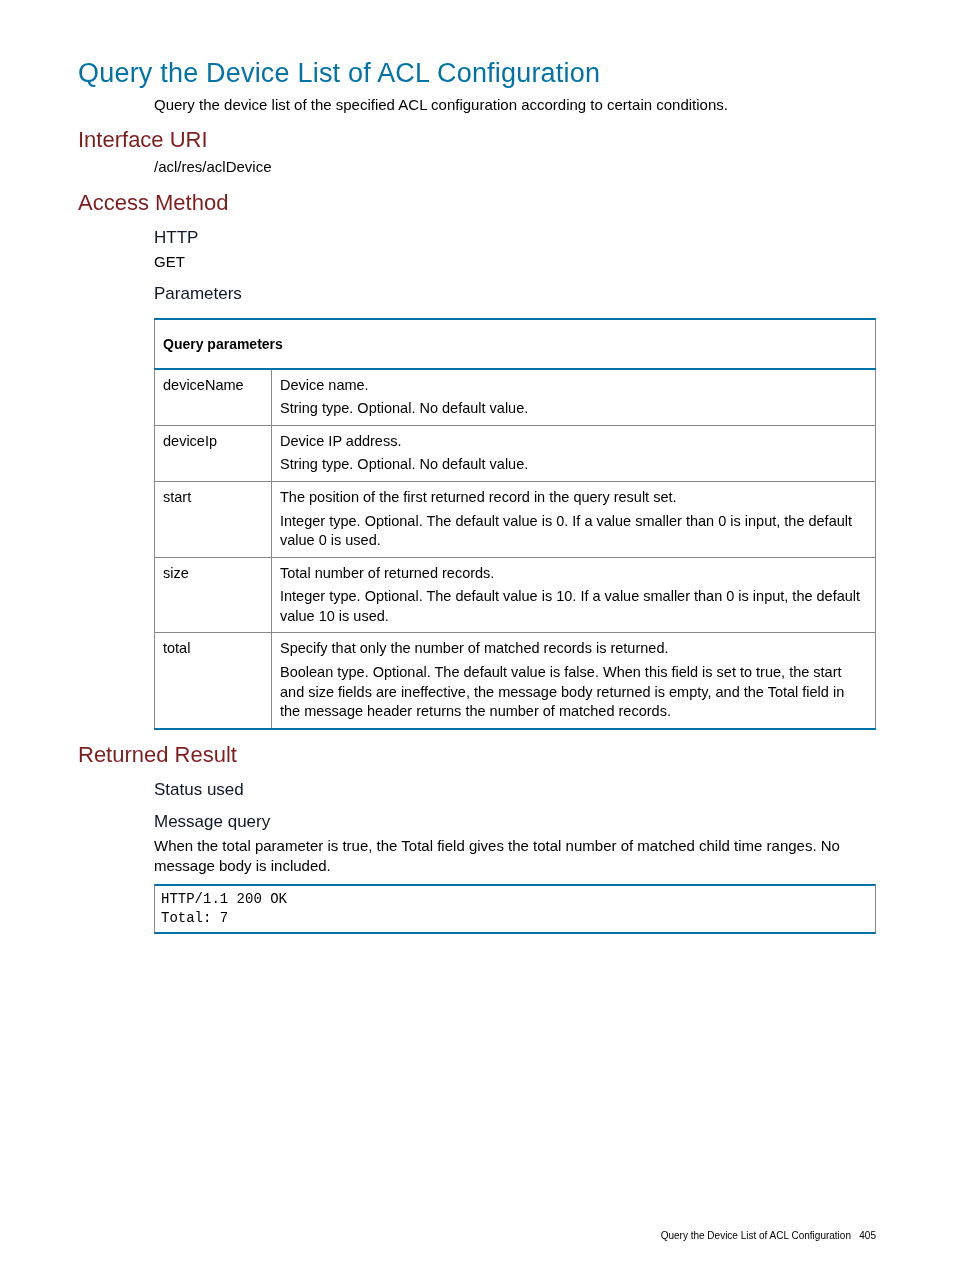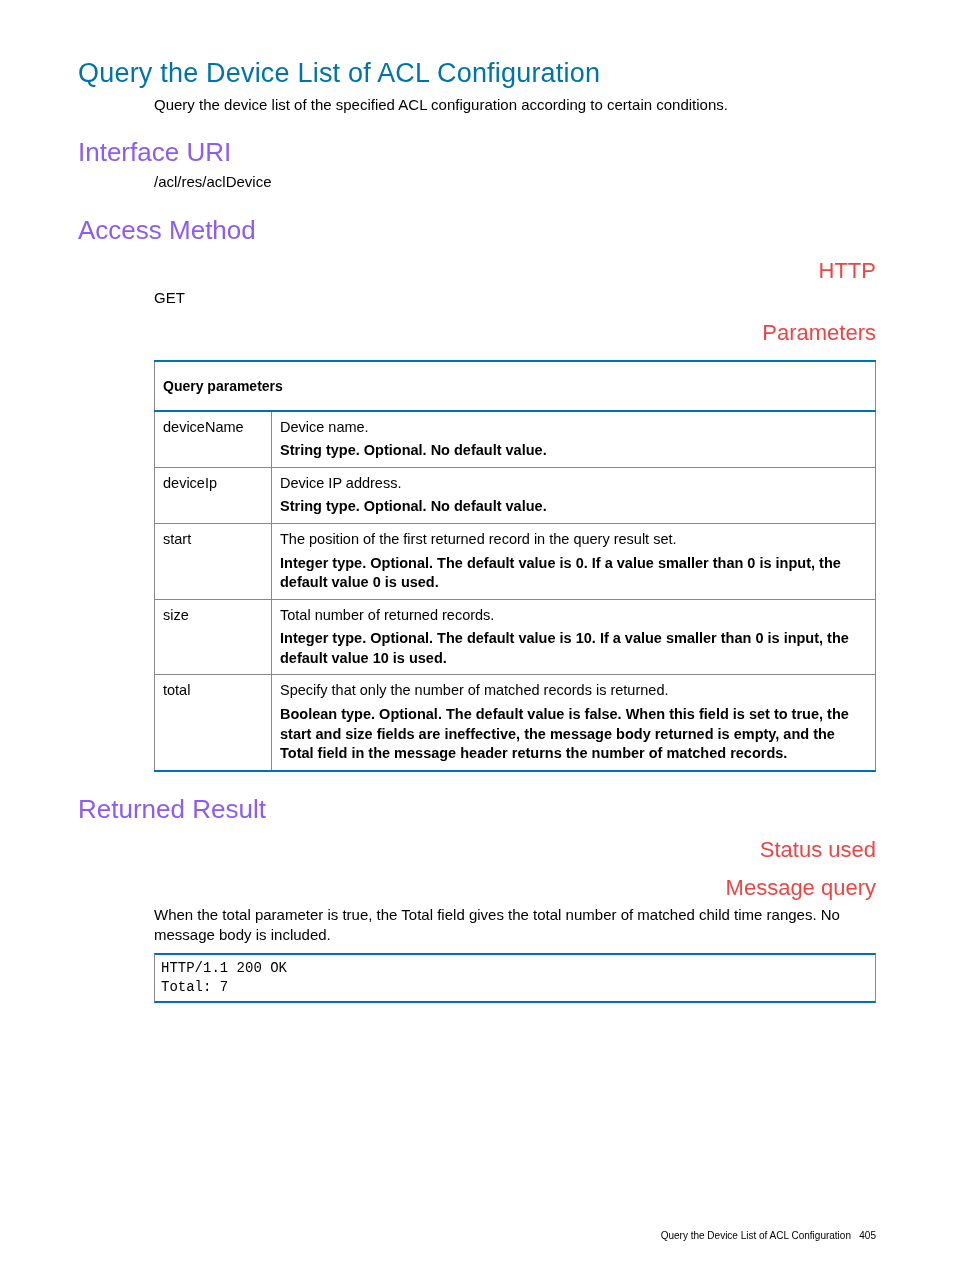--- a/index.html
+++ b/index.html
@@ -21,31 +21,30 @@
     font-family: "Segoe UI Light", "Helvetica Neue", Arial, sans-serif;
     font-weight: 300;
     color: #0073a8;
     font-size: 27px;
     margin: 0 0 6px 0;
     letter-spacing: 0.2px;
   }
   h2 {
     font-family: "Segoe UI Light", "Helvetica Neue", Arial, sans-serif;
     font-weight: 300;
-    color: #8b5cf6;
-    font-size: 26px;
-    margin: 22px 0 4px 0;
+    color: #7f1d1d;
+    font-size: 22px;
+    margin: 12px 0 4px 0;
   }
   h3 {
     font-family: "Segoe UI Light", "Helvetica Neue", Arial, sans-serif;
     font-weight: 400;
-    color: #ef4444;
-    font-size: 22px;
+    color: #0f172a;
+    font-size: 17px;
     margin: 12px 0 4px 0;
-    text-align: right;
   }
   .indent {
     margin-left: 76px;
   }
   .body-text {
     margin: 4px 0 6px 0;
     line-height: 1.35;
   }
   table.params {
     border-collapse: collapse;
@@ -74,21 +73,20 @@
     border-bottom: 2px solid #0073a8;
   }
   table.params td.name {
     width: 100px;
   }
   table.params td p {
     margin: 0 0 4px 0;
   }
   table.params td p:last-child {
     margin-bottom: 0;
-    font-weight: bold;
   }
   ul.bullets {
     margin: 6px 0 6px 0;
     padding-left: 36px;
   }
   ul.bullets li {
     padding-left: 6px;
     line-height: 1.4;
   }
   pre.code {

